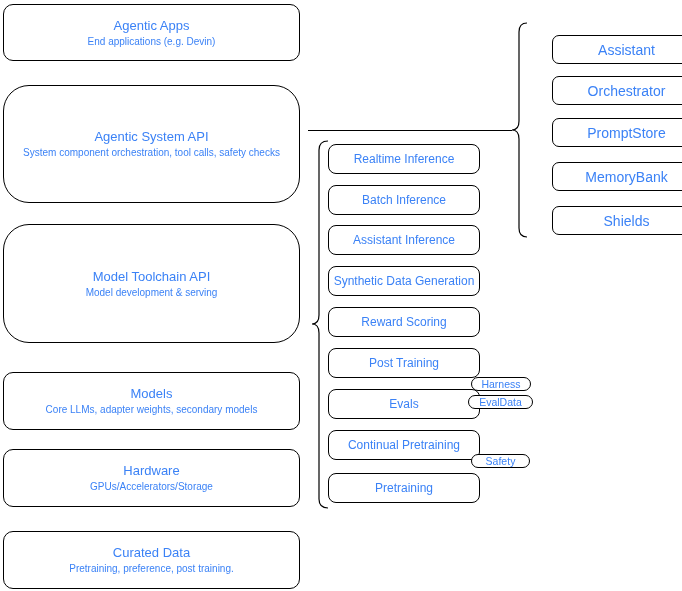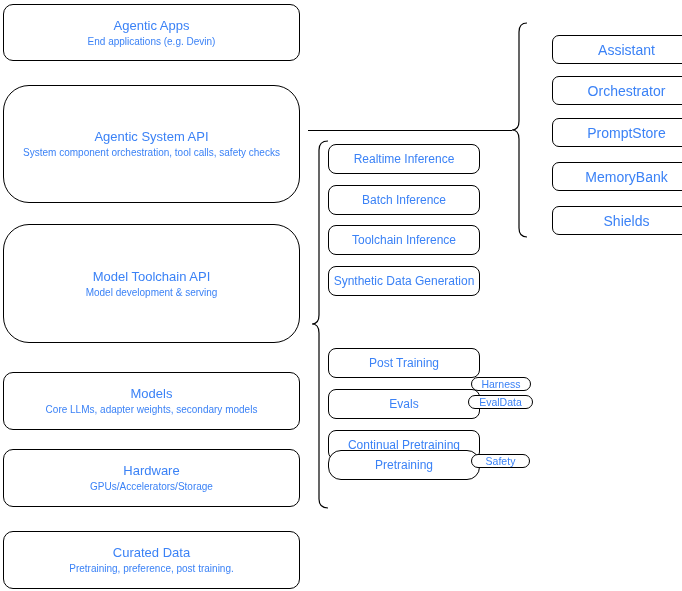--- a/index.html
+++ b/index.html
@@ -83,26 +83,27 @@
     <div class="title">Hardware</div>
     <div class="subtitle">GPUs/Accelerators/Storage</div>
   </div>
   <div class="box layer r10" style="top:531px;height:58px;">
     <div class="title">Curated Data</div>
     <div class="subtitle">Pretraining, preference, post training.</div>
   </div>
 
   <div class="box mid" style="top:144px;">Realtime Inference</div>
   <div class="box mid" style="top:185px;">Batch Inference</div>
-  <div class="box mid" style="top:225px;">Toolchain Inference</div>
+  <div class="box mid" style="top:225px;">Assistant Inference</div>
   <div class="box mid" style="top:266px;">Synthetic Data Generation</div>
+  <div class="box mid" style="top:307px;">Reward Scoring</div>
   <div class="box mid" style="top:348px;">Post Training</div>
   <div class="box mid" style="top:389px;">Evals</div>
   <div class="box mid" style="top:430px;">Continual Pretraining</div>
-  <div class="box mid" style="top:450px;border-radius:13px;">Pretraining</div>
+  <div class="box mid" style="top:473px;">Pretraining</div>
 
   <div class="pill" style="left:471px;top:377px;width:60px;height:14px;">Harness</div>
   <div class="pill" style="left:468px;top:395px;width:65px;height:14px;">EvalData</div>
   <div class="pill" style="left:471px;top:410px;width:59px;height:14px;margin-top:44px;">Safety</div>
 
   <div class="box right" style="top:35px;">Assistant</div>
   <div class="box right" style="top:76px;">Orchestrator</div>
   <div class="box right" style="top:118px;">PromptStore</div>
   <div class="box right" style="top:162px;">MemoryBank</div>
   <div class="box right" style="top:206px;">Shields</div>

